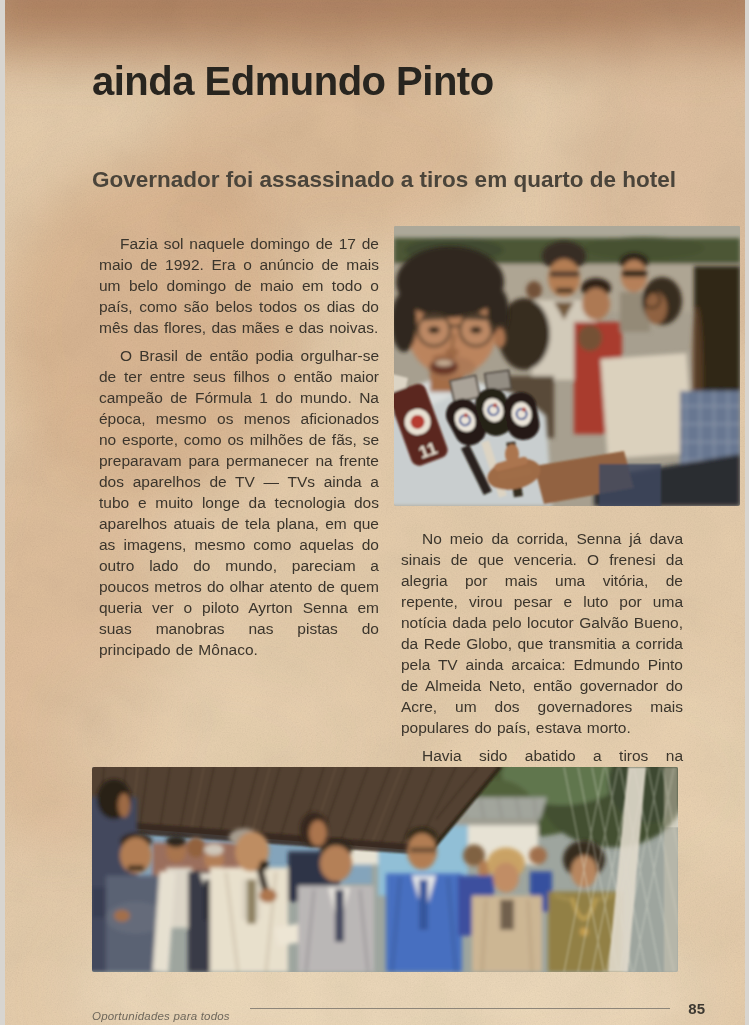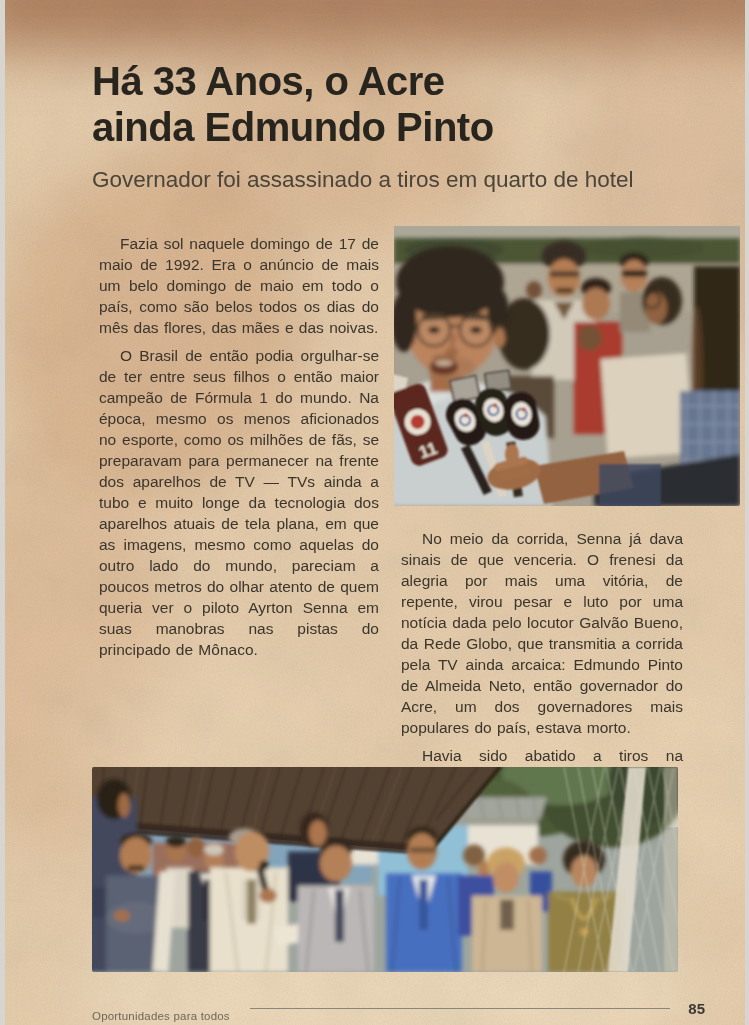--- a/index.html
+++ b/index.html
@@ -7,32 +7,32 @@
         font-family:"Liberation Sans",sans-serif;}
   .paper{position:absolute;left:0;top:0;width:749px;height:1025px;display:block;}
   .edge{position:absolute;top:0;height:1025px;width:5px;background:#d8d5d0;z-index:5;}
   .edge.left{left:0;}
   .edge.right{right:0;width:4px;}
   .content{position:absolute;left:0;top:0;width:749px;height:1025px;z-index:3;}
   .title{position:absolute;left:92px;top:58px;width:600px;margin:0;
          font-size:40px;line-height:46px;font-weight:700;color:#28251f;letter-spacing:-0.5px;}
   .title span{display:block;}
   .subtitle{position:absolute;left:92px;top:166px;width:620px;
-            font-size:22.5px;line-height:28px;font-weight:400;color:#4a443a;}
+            font-size:22.5px;line-height:28px;font-weight:700;color:#4a443a;}
   .col{position:absolute;color:#3b352c;font-size:15.5px;line-height:21px;text-align:justify;
        hyphens:auto;-webkit-hyphens:auto;word-spacing:1px;}
   .col p{margin:7px;text-indent:21px;}
   .col-left{left:92px;top:226px;width:294px;}
   .col-right{left:394px;top:521px;width:296px;}
   .photo{position:absolute;margin:0;padding:0;border-radius:2px;overflow:hidden;line-height:0;}
   .photo svg{display:block;}
   .photo-interview{left:394px;top:226px;width:346px;height:280px;}
   .photo-ceremony{left:92px;top:767px;width:586px;height:205px;}
   .footer{position:absolute;left:92px;top:995px;width:613px;display:flex;align-items:center;}
-  .tagline{font-size:11.5px;color:#6e675b;letter-spacing:.2px;white-space:nowrap;margin-top:15px;}
+  .tagline{font-style:italic;font-size:11.5px;color:#6e675b;letter-spacing:.2px;white-space:nowrap;margin-top:15px;}
   .rule{flex:1;height:0;border-top:1.6px solid #8d8579;margin:0 18px 0 20px;}
   .pagenum{font-size:15px;font-weight:700;color:#3c3831;}
 </style>
 </head>
 <body>
 
 <div class="page">
 
   <svg class="paper" viewBox="0 0 749 1025" preserveAspectRatio="none" aria-hidden="true">
     <defs>
@@ -63,21 +63,20 @@
     <rect width="749" height="1025" filter="url(#pt-blotch)" opacity="0.12" style="mix-blend-mode:multiply"></rect>
     <rect width="749" height="1025" filter="url(#pt-grain)" opacity="0.16" style="mix-blend-mode:multiply"></rect>
   </svg>
 
   <div class="edge left"></div>
   <div class="edge right"></div>
 
   <div class="content">
 
     <h1 class="title">
-      <span>Há 33 Anos, o Acre</span>
       <span>ainda Edmundo Pinto</span>
     </h1>
 
     <div class="subtitle">Governador foi assassinado a tiros em quarto de hotel</div>
 
     <div class="col col-left">
       <p>Fazia sol naquele domingo de 17 de maio de 1992. Era o anúncio de mais um belo domingo de maio em todo o país, como são belos todos os dias do mês das flores, das mães e das noivas.</p>
       <p>O Brasil de então podia orgulhar-se de ter entre seus filhos o então maior campeão de Fórmula 1 do mundo. Na época, mesmo os menos aficionados no esporte, como os milhões de fãs, se preparavam para permanecer na frente dos aparelhos de TV — TVs ainda a tubo e muito longe da tecnologia dos aparelhos atuais de tela plana, em que as imagens, mesmo como aquelas do outro lado do mundo, pareciam a poucos metros do olhar atento de quem queria ver o piloto Ayrton Senna em suas manobras nas pistas do principado de Mônaco.</p>
     </div>
 

